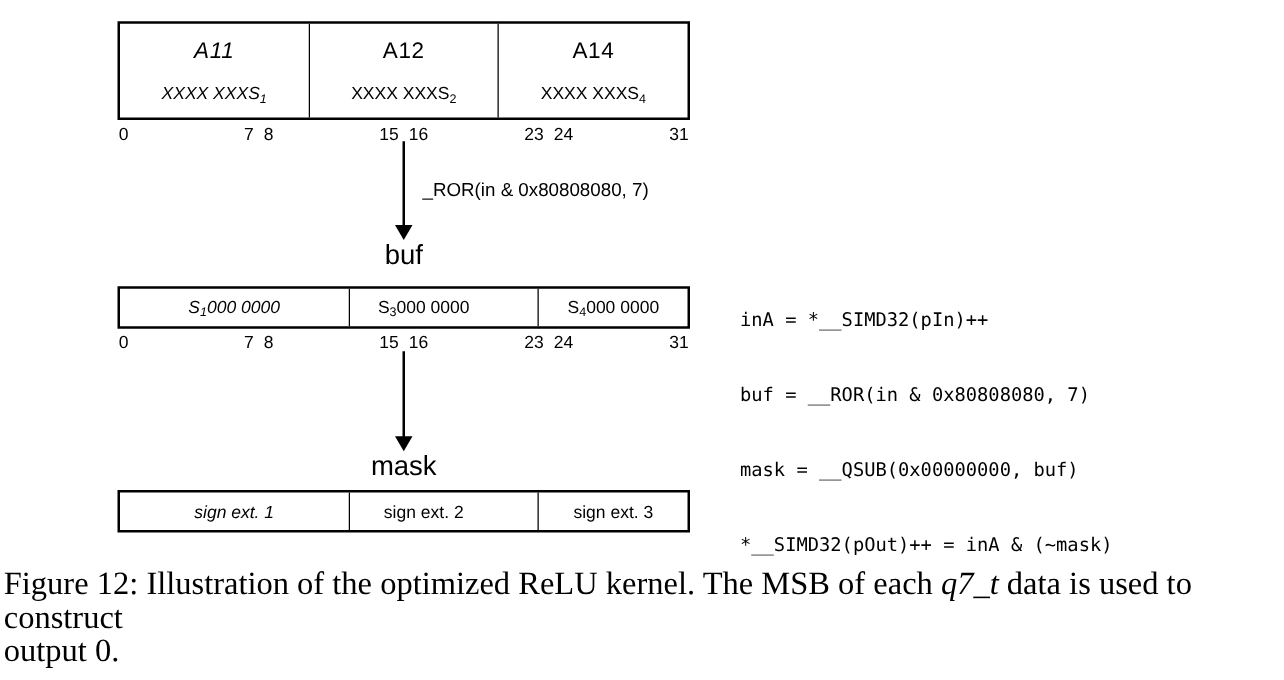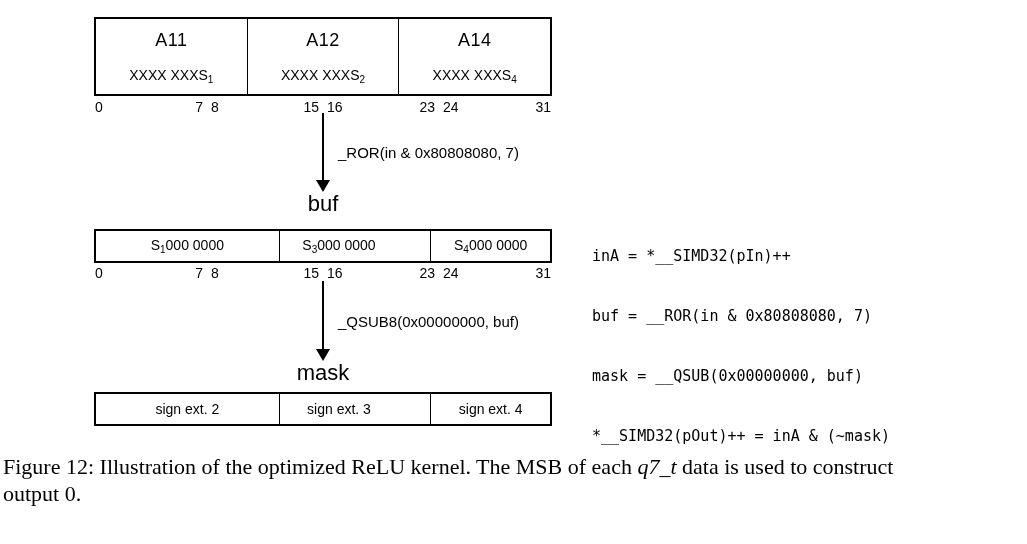--- a/index.html
+++ b/index.html
@@ -23,21 +23,21 @@
   }
   .regcell {
     flex: 1 1 0;
     display: flex;
     flex-direction: column;
     align-items: center;
     justify-content: space-between;
     border-left: 1px solid #000;
     box-sizing: border-box;
   }
-  .regcell:first-child { border-left: none; }
+  .regcell:first-child { border-left: none; font-style: italic; }
   .box-input { left: 94px; top: 17px; width: 458px; height: 79px; }
   .box-input .regcell { padding: 11px 0 9px 0; }
   .cell-title { font-size: 18px; letter-spacing: 0.5px; }
   .cell-bits  { font-size: 14px; white-space: nowrap; }
   .sub { font-size: 10px; vertical-align: -3px; }
 
   .box-buf  { left: 94px; top: 229px; width: 458px; height: 34px; }
   .box-mask { left: 94px; top: 392px; width: 458px; height: 34px; }
   .box-buf  .regcell, .box-mask .regcell { justify-content: center; margin-left: 32px; }
   .box-buf  .regcell { font-size: 14px; }
@@ -91,21 +91,21 @@
     font-family: "DejaVu Sans Mono", "Liberation Mono", monospace;
     font-size: 15px;
     line-height: 20px;
     white-space: pre;
   }
 
   
   .caption {
     left: 3px; top: 453px; width: 1022px;
     font-family: "Liberation Serif", serif;
-    font-size: 22px;
+    font-size: 26px;
     line-height: 27px;
     color: #000;
   }
   .caption .math { font-style: italic; }
 </style>
 </head>
 <body>
 
 <div class="canvas">
 
@@ -174,32 +174,31 @@
         <span>23</span>
       </div>
     <div class="ruler-seg">
         <span>24</span>
         <span>31</span>
       </div>
   </div>
 
   <div class="abs arrow-line arrow2-line"></div>
   <div class="abs arrow-head arrow2-head"></div>
-  <div class="abs op-label op2">_QSUB8(0x00000000, buf)</div>
   <div class="abs stage-label stage-mask">mask</div>
 
   <div class="abs regbox box-mask">
     <div class="regcell">
+        <span>sign ext. 1</span>
+      </div>
+    <div class="regcell">
         <span>sign ext. 2</span>
       </div>
     <div class="regcell">
         <span>sign ext. 3</span>
-      </div>
-    <div class="regcell">
-        <span>sign ext. 4</span>
       </div>
   </div>
 
   <div class="abs code">
     <div>inA = *__SIMD32(pIn)++</div>
     <div>buf = __ROR(in &amp; 0x80808080, 7)</div>
     <div>mask = __QSUB(0x00000000, buf)</div>
     <div>*__SIMD32(pOut)++ = inA &amp; (~mask)</div>
   </div>
 

